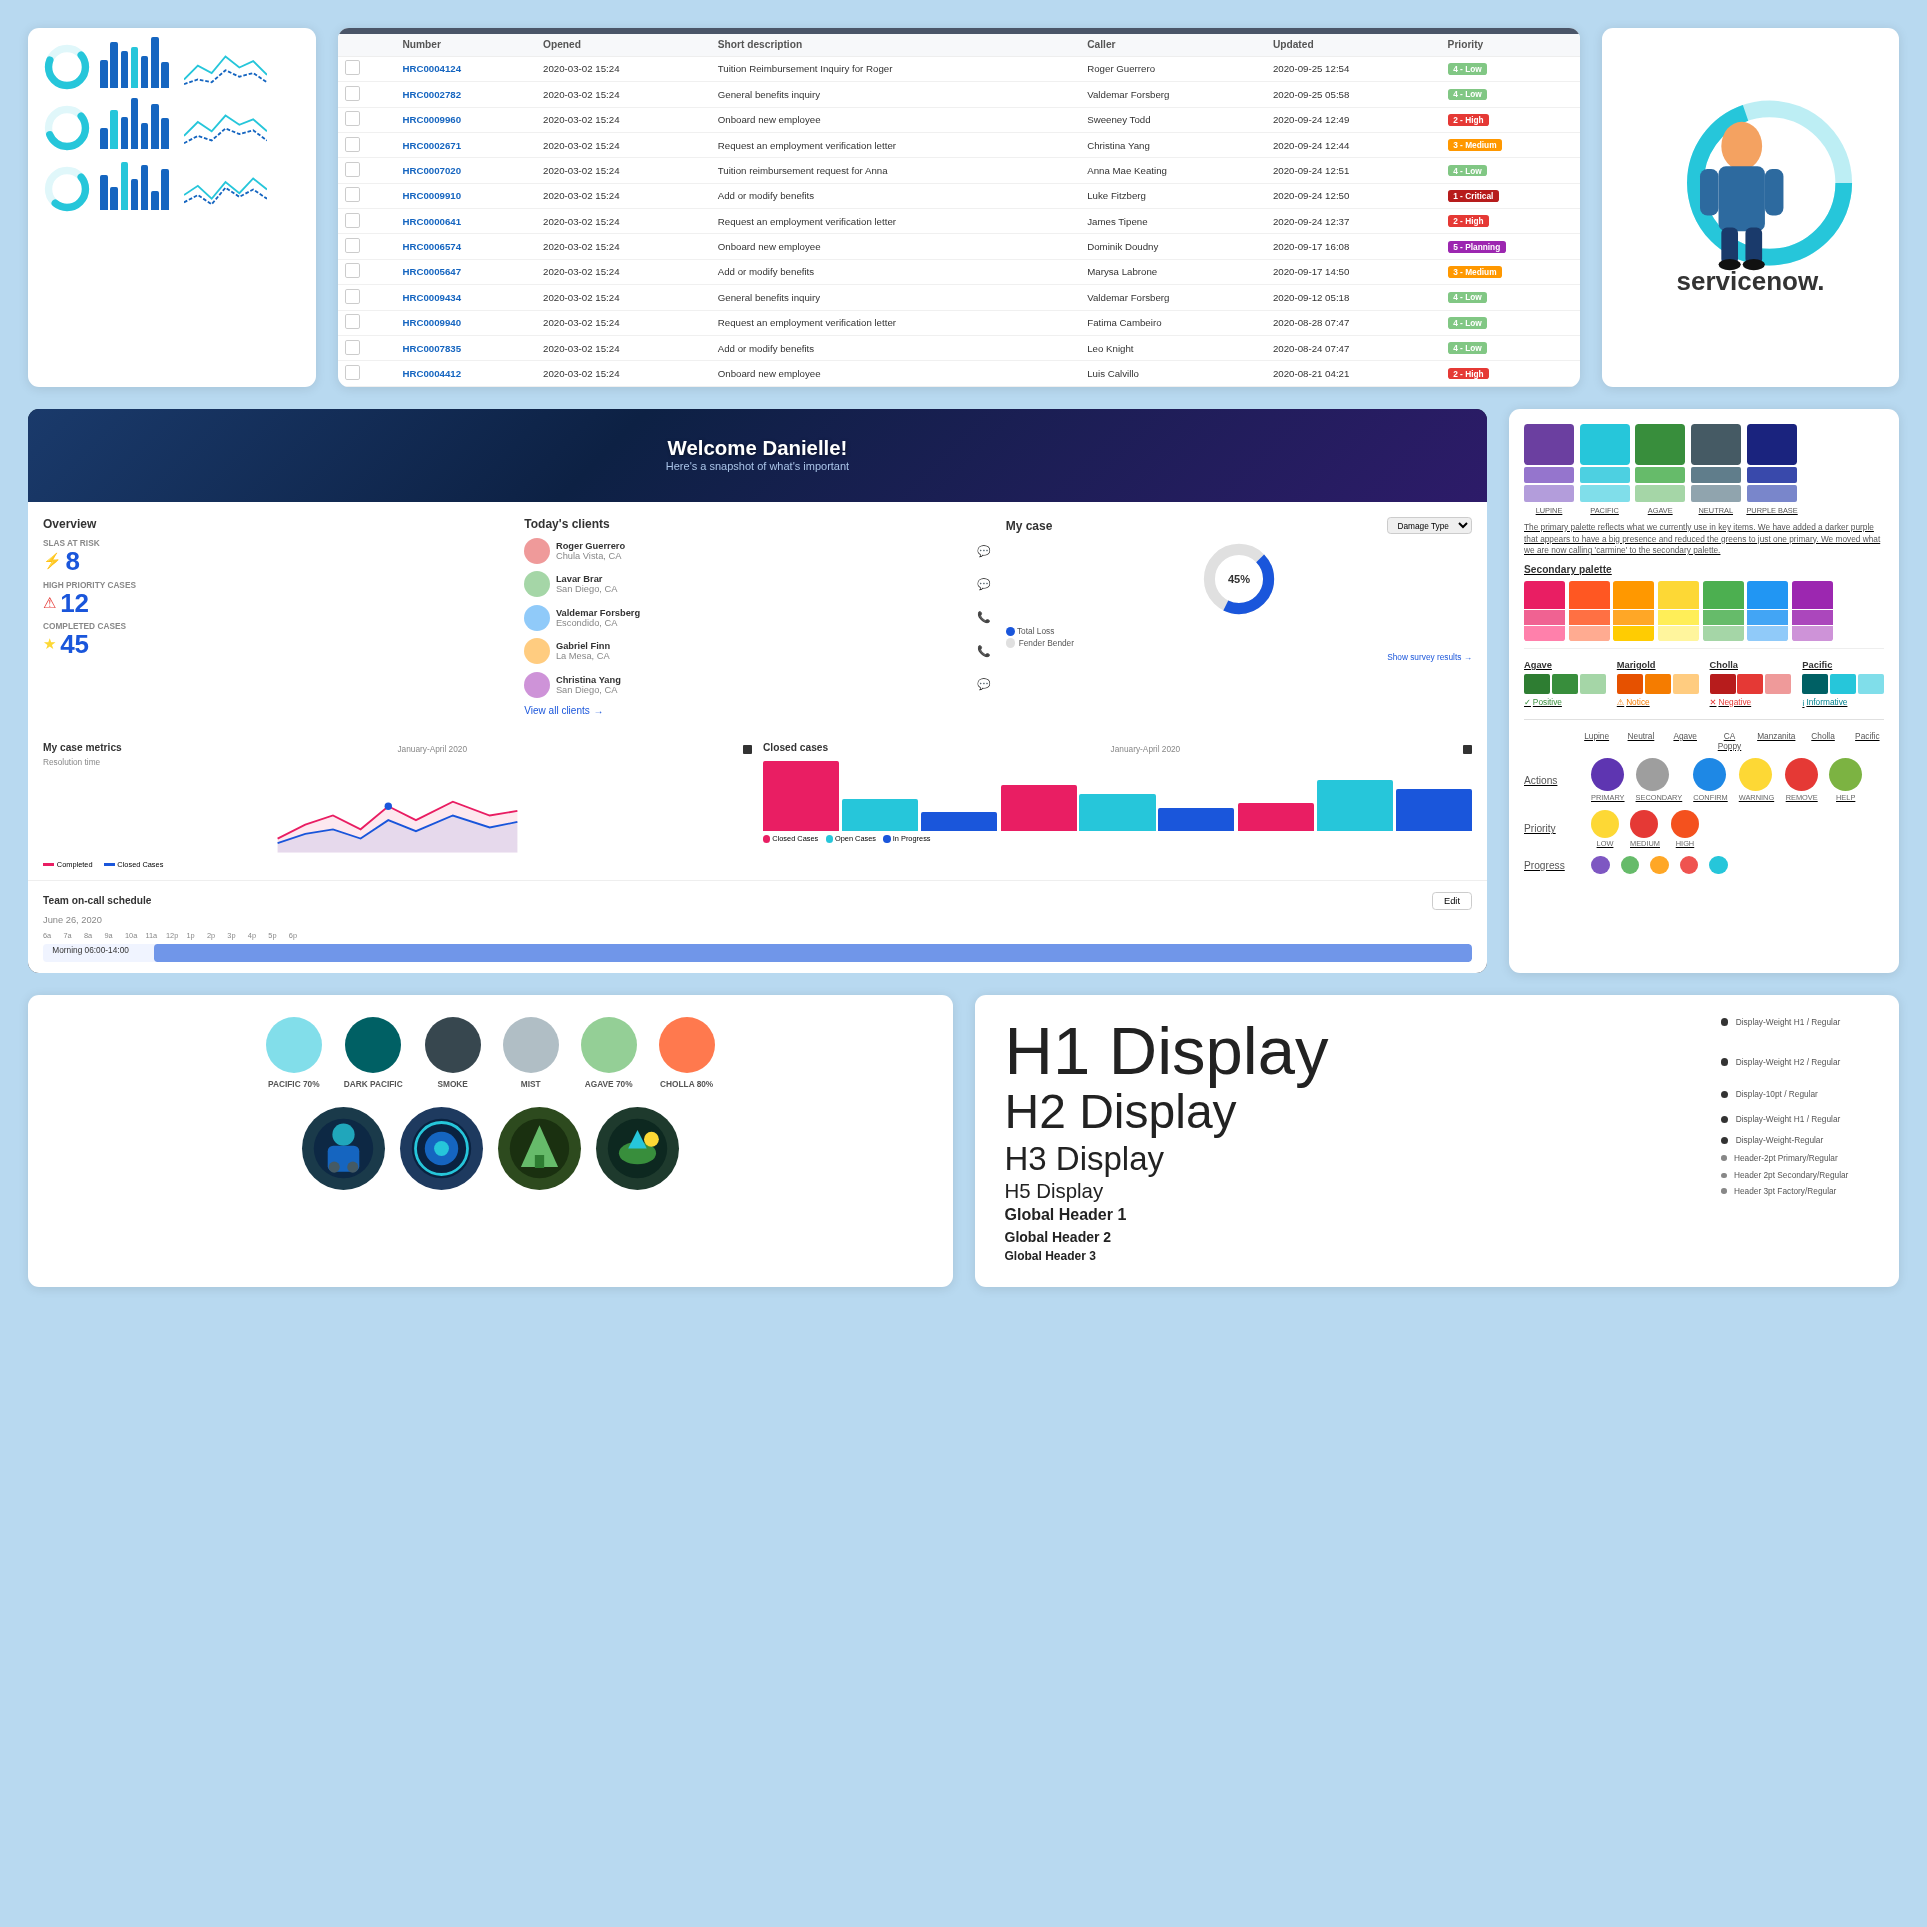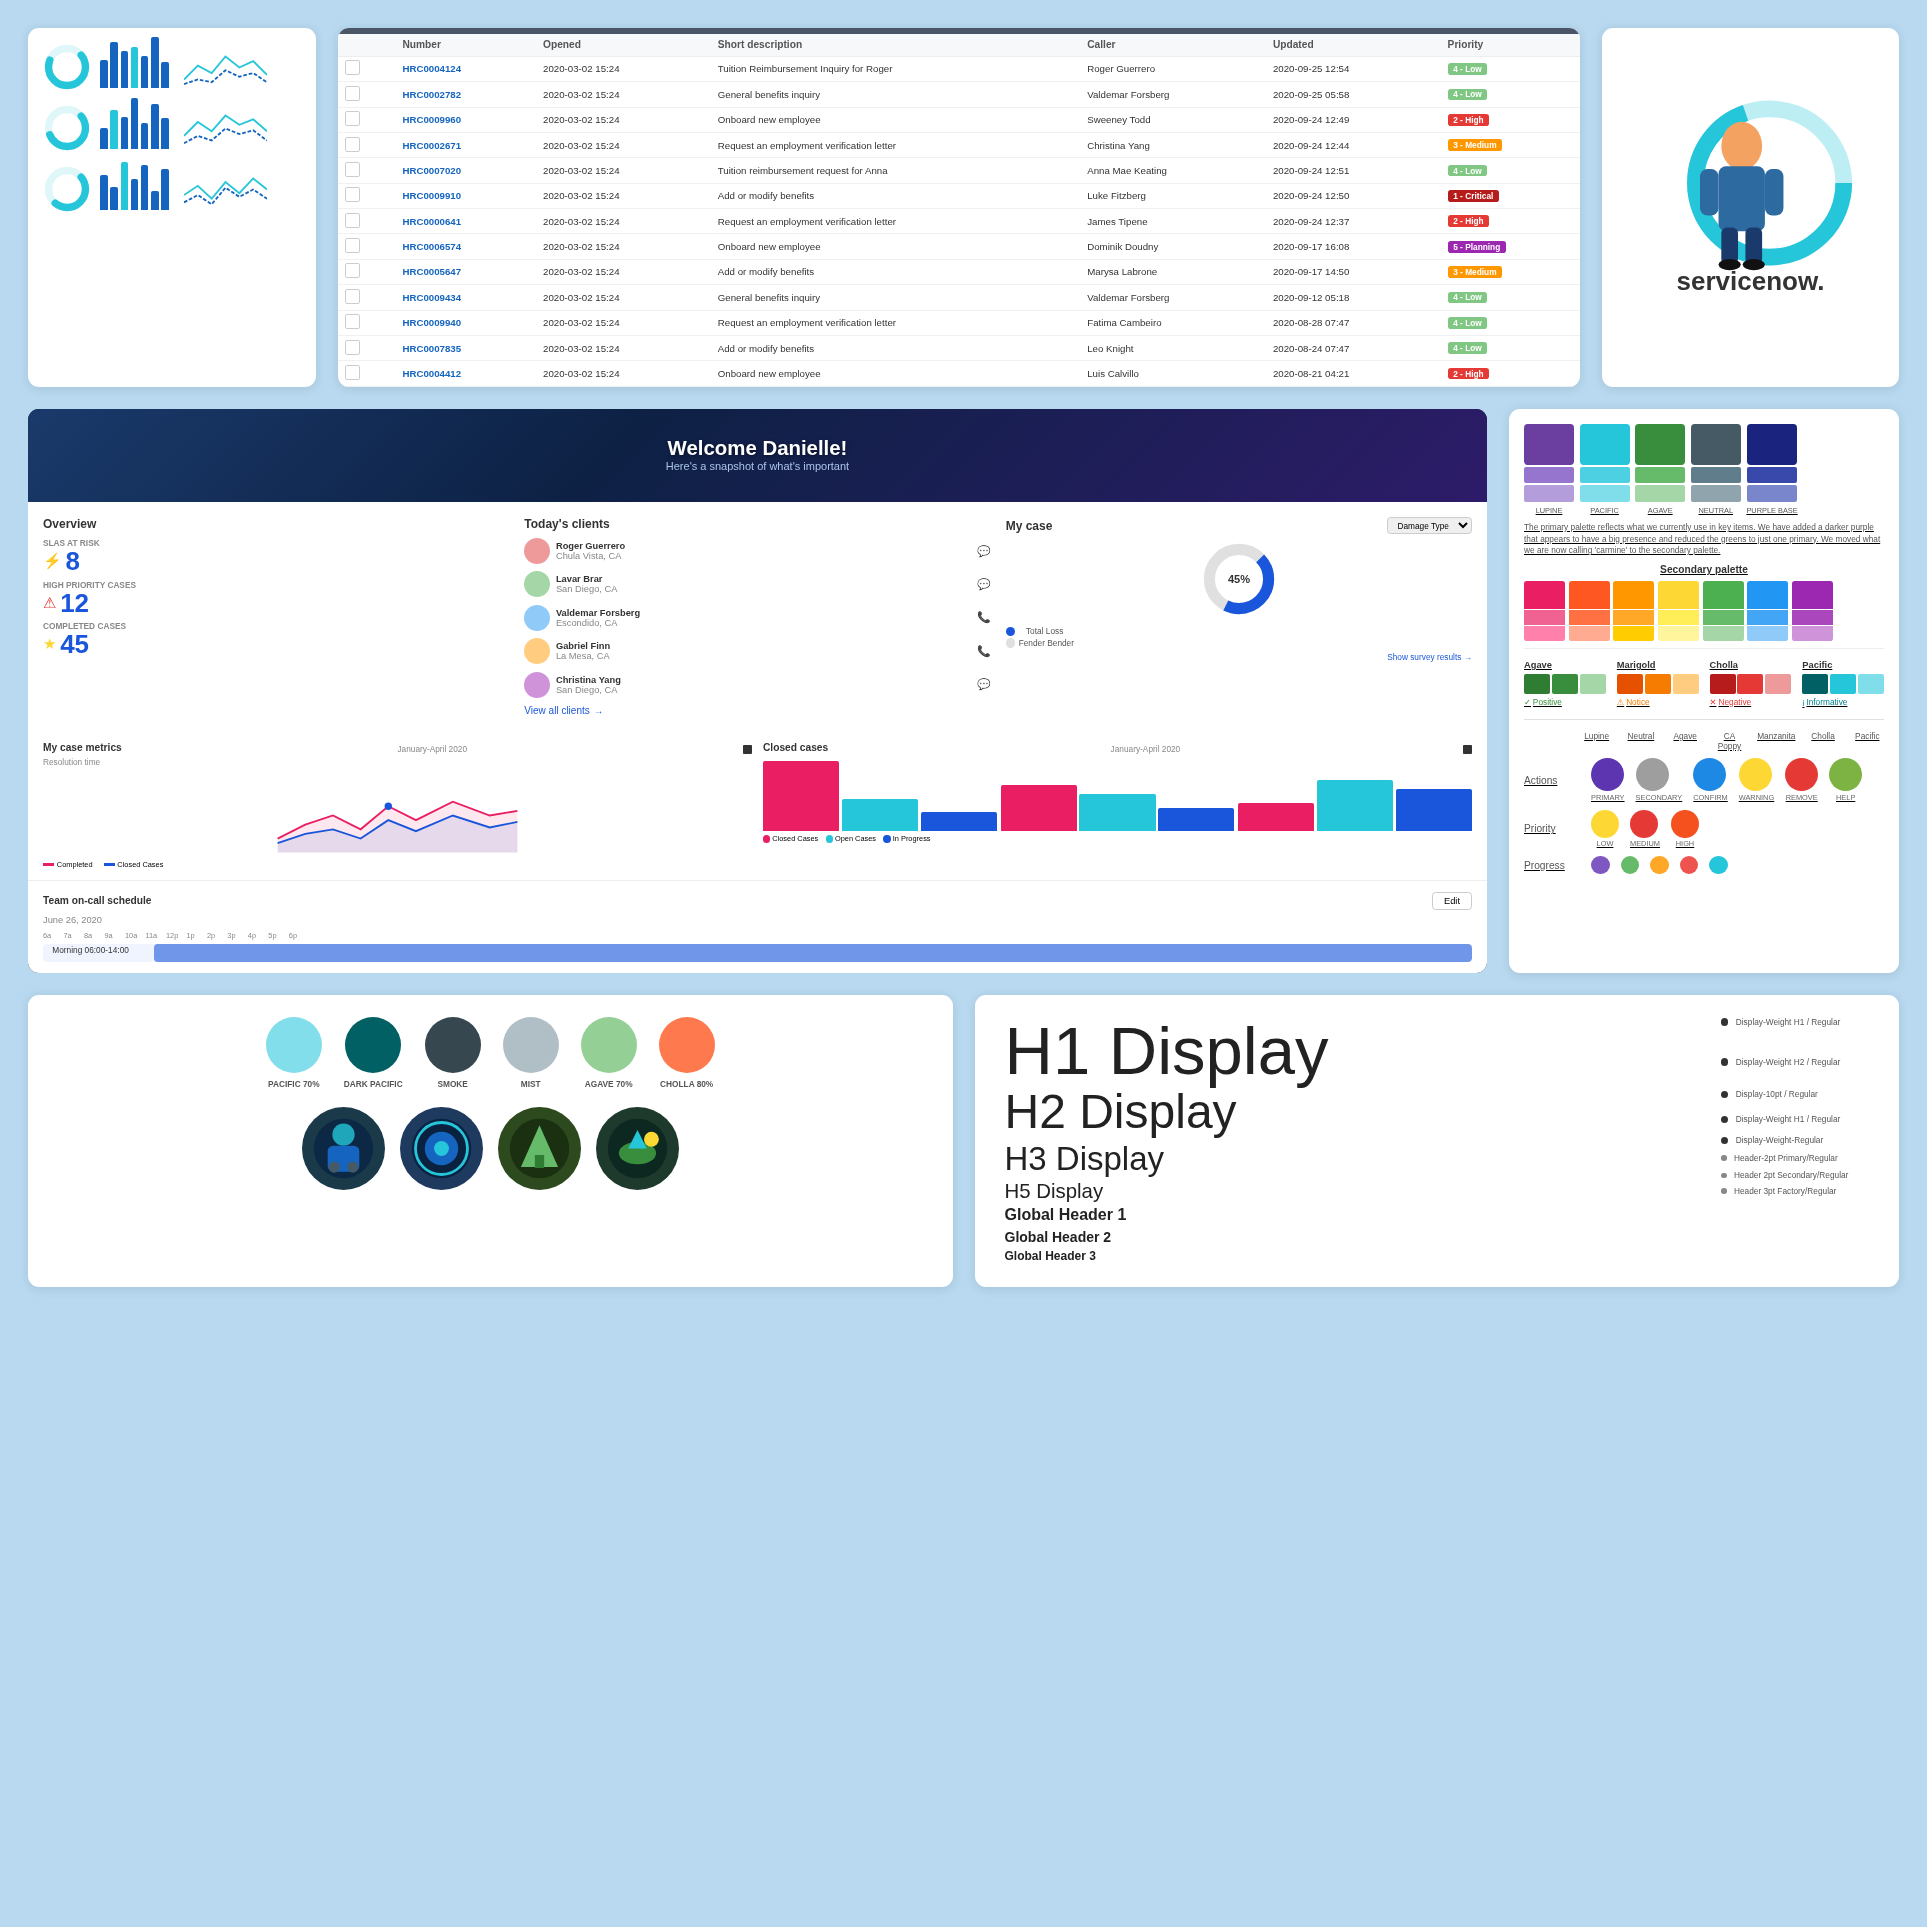--- a/index.html
+++ b/index.html
@@ -257,21 +257,20 @@
       font-size: 8.3px;
       color: #555;
       margin: 7.4px 0;
       line-height: 1.4;
     }
     .secondary-title {
       font-size: 10.2px;
       font-weight: 700;
       color: #333;
       margin: 7.4px 0 5.6px;
-      text-align: center;
     }
 
     
     .bottom-row {
       display: grid;
       grid-template-columns: 1fr 1fr;
       gap: 22px;
     }
     .divider {
       border: none;
@@ -765,21 +764,21 @@
           <select style="font-size:8.3px;padding:1.9px 5.6px;border:0.9px solid #ccc;border-radius:3.7px;">
             <option>Damage Type</option>
           </select>
         </div>
         <svg class="donut-big" viewBox="0 0 80 80">
           <circle cx="40" cy="40" r="32" fill="none" stroke="#e0e0e0" stroke-width="12"></circle>
           <circle cx="40" cy="40" r="32" fill="none" stroke="#1a56db" stroke-width="12" stroke-dasharray="90 111" stroke-dashoffset="25"></circle>
           <text x="40" y="44" text-anchor="middle" font-size="12" font-weight="700" fill="#333">45%</text>
         </svg>
         <div class="chart-legend">
-          <div style="display:flex;align-items:center;gap:11px;margin-bottom:1.9px;">
+          <div style="display:flex;align-items:center;gap:2px;margin-bottom:1.9px;">
             <div style="width:9.3px;height:9.3px;background:#1a56db;border-radius:50%;"></div>
             <span>Total Loss</span>
           </div>
           <div style="display:flex;align-items:center;gap:3.7px;">
             <div style="width:9.3px;height:9.3px;background:#e0e0e0;border-radius:50%;"></div>
             <span>Fender Bender</span>
           </div>
         </div>
         <div style="font-size:8.3px;color:#1a56db;margin-top:3.7px;text-align:right;">Show survey results →</div>
       </div>

